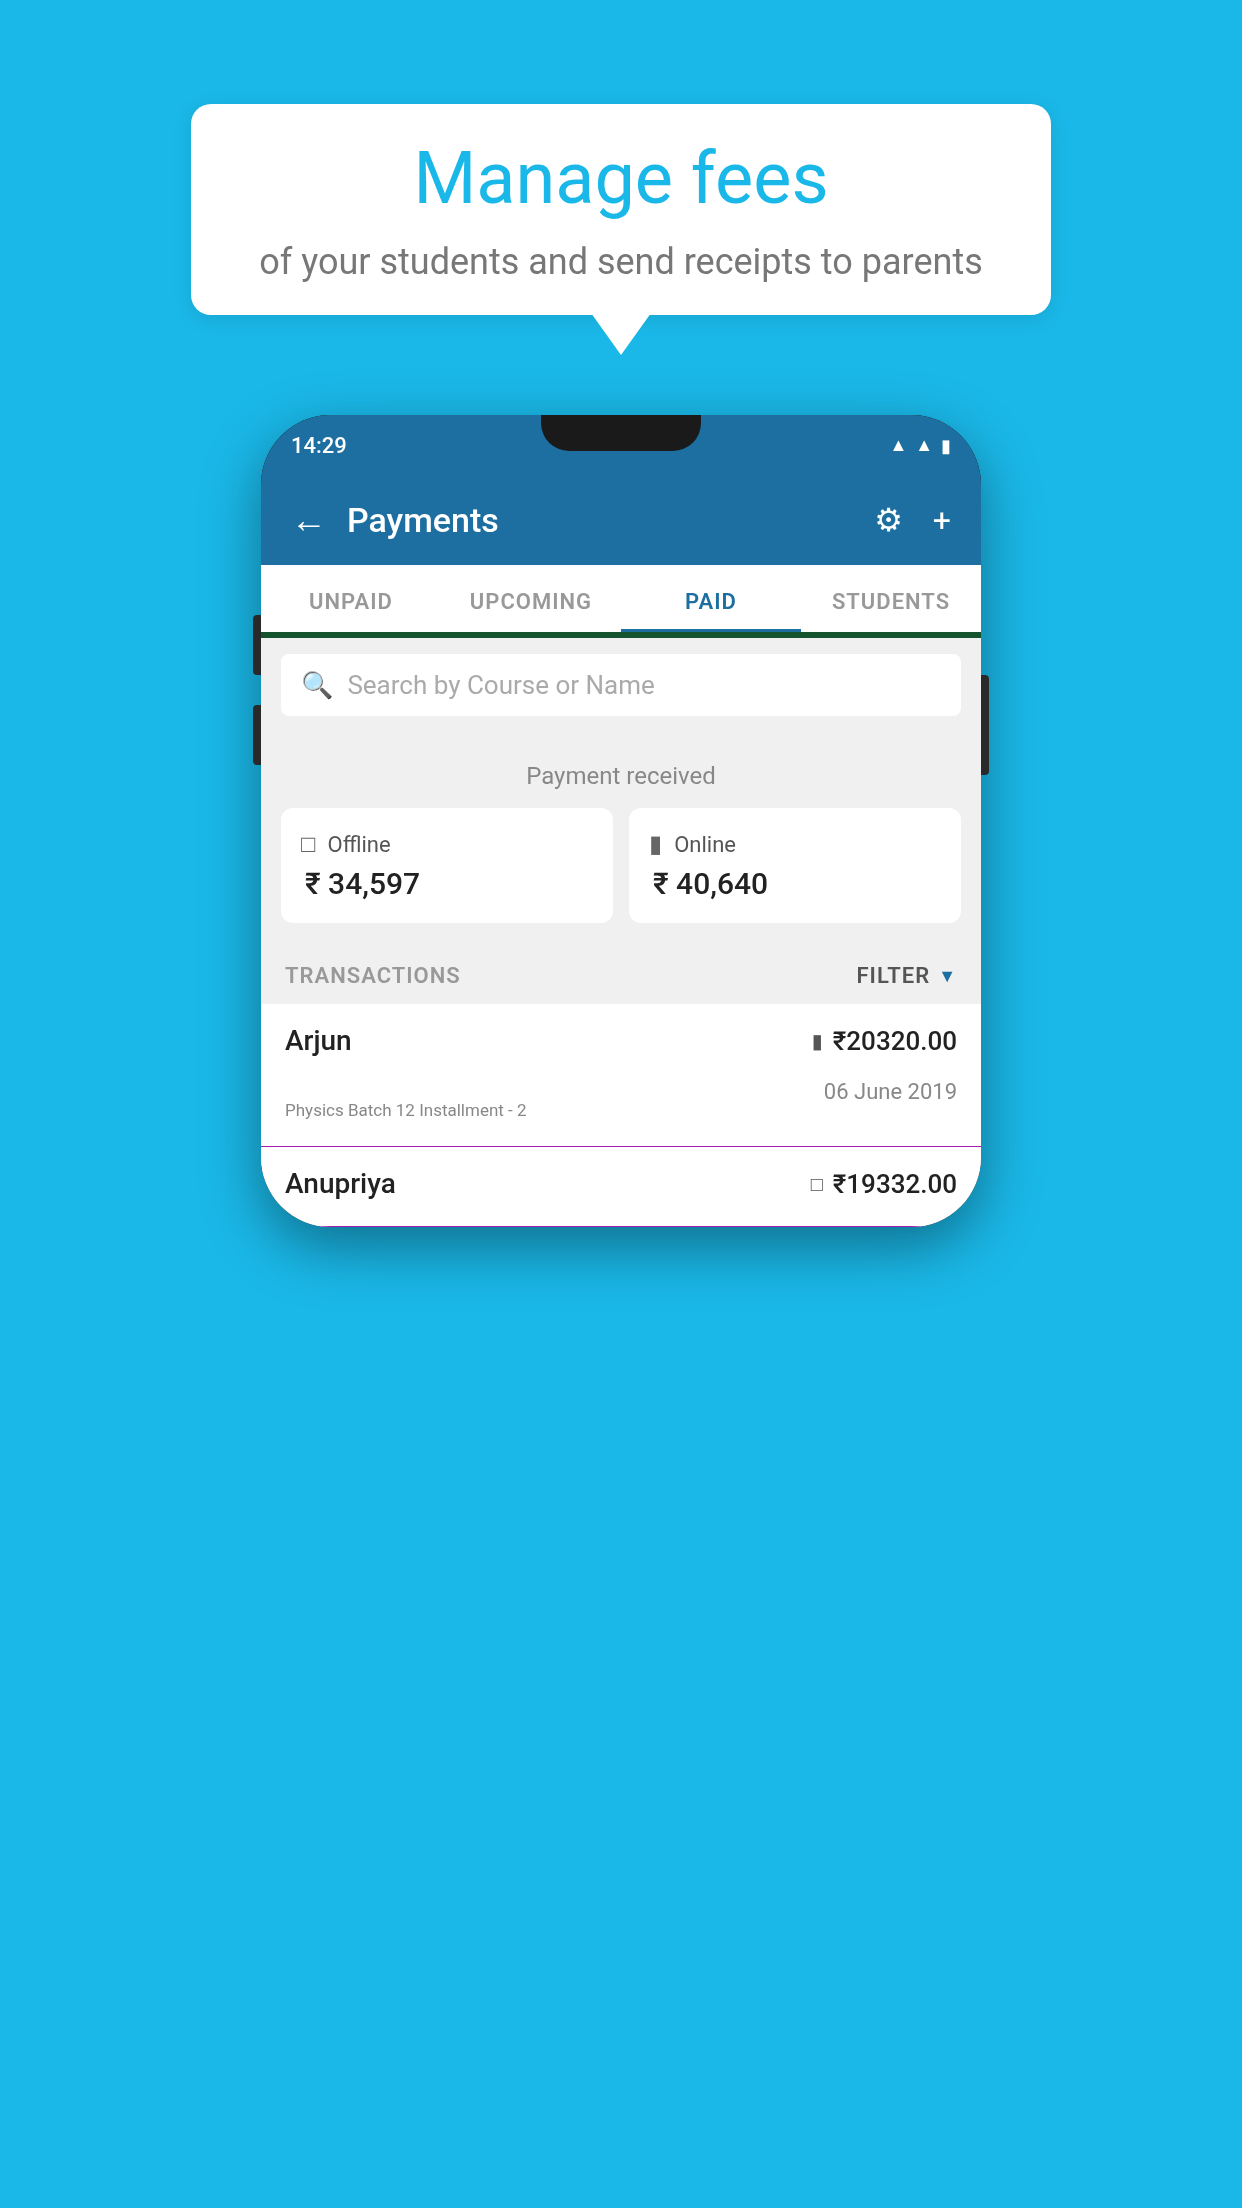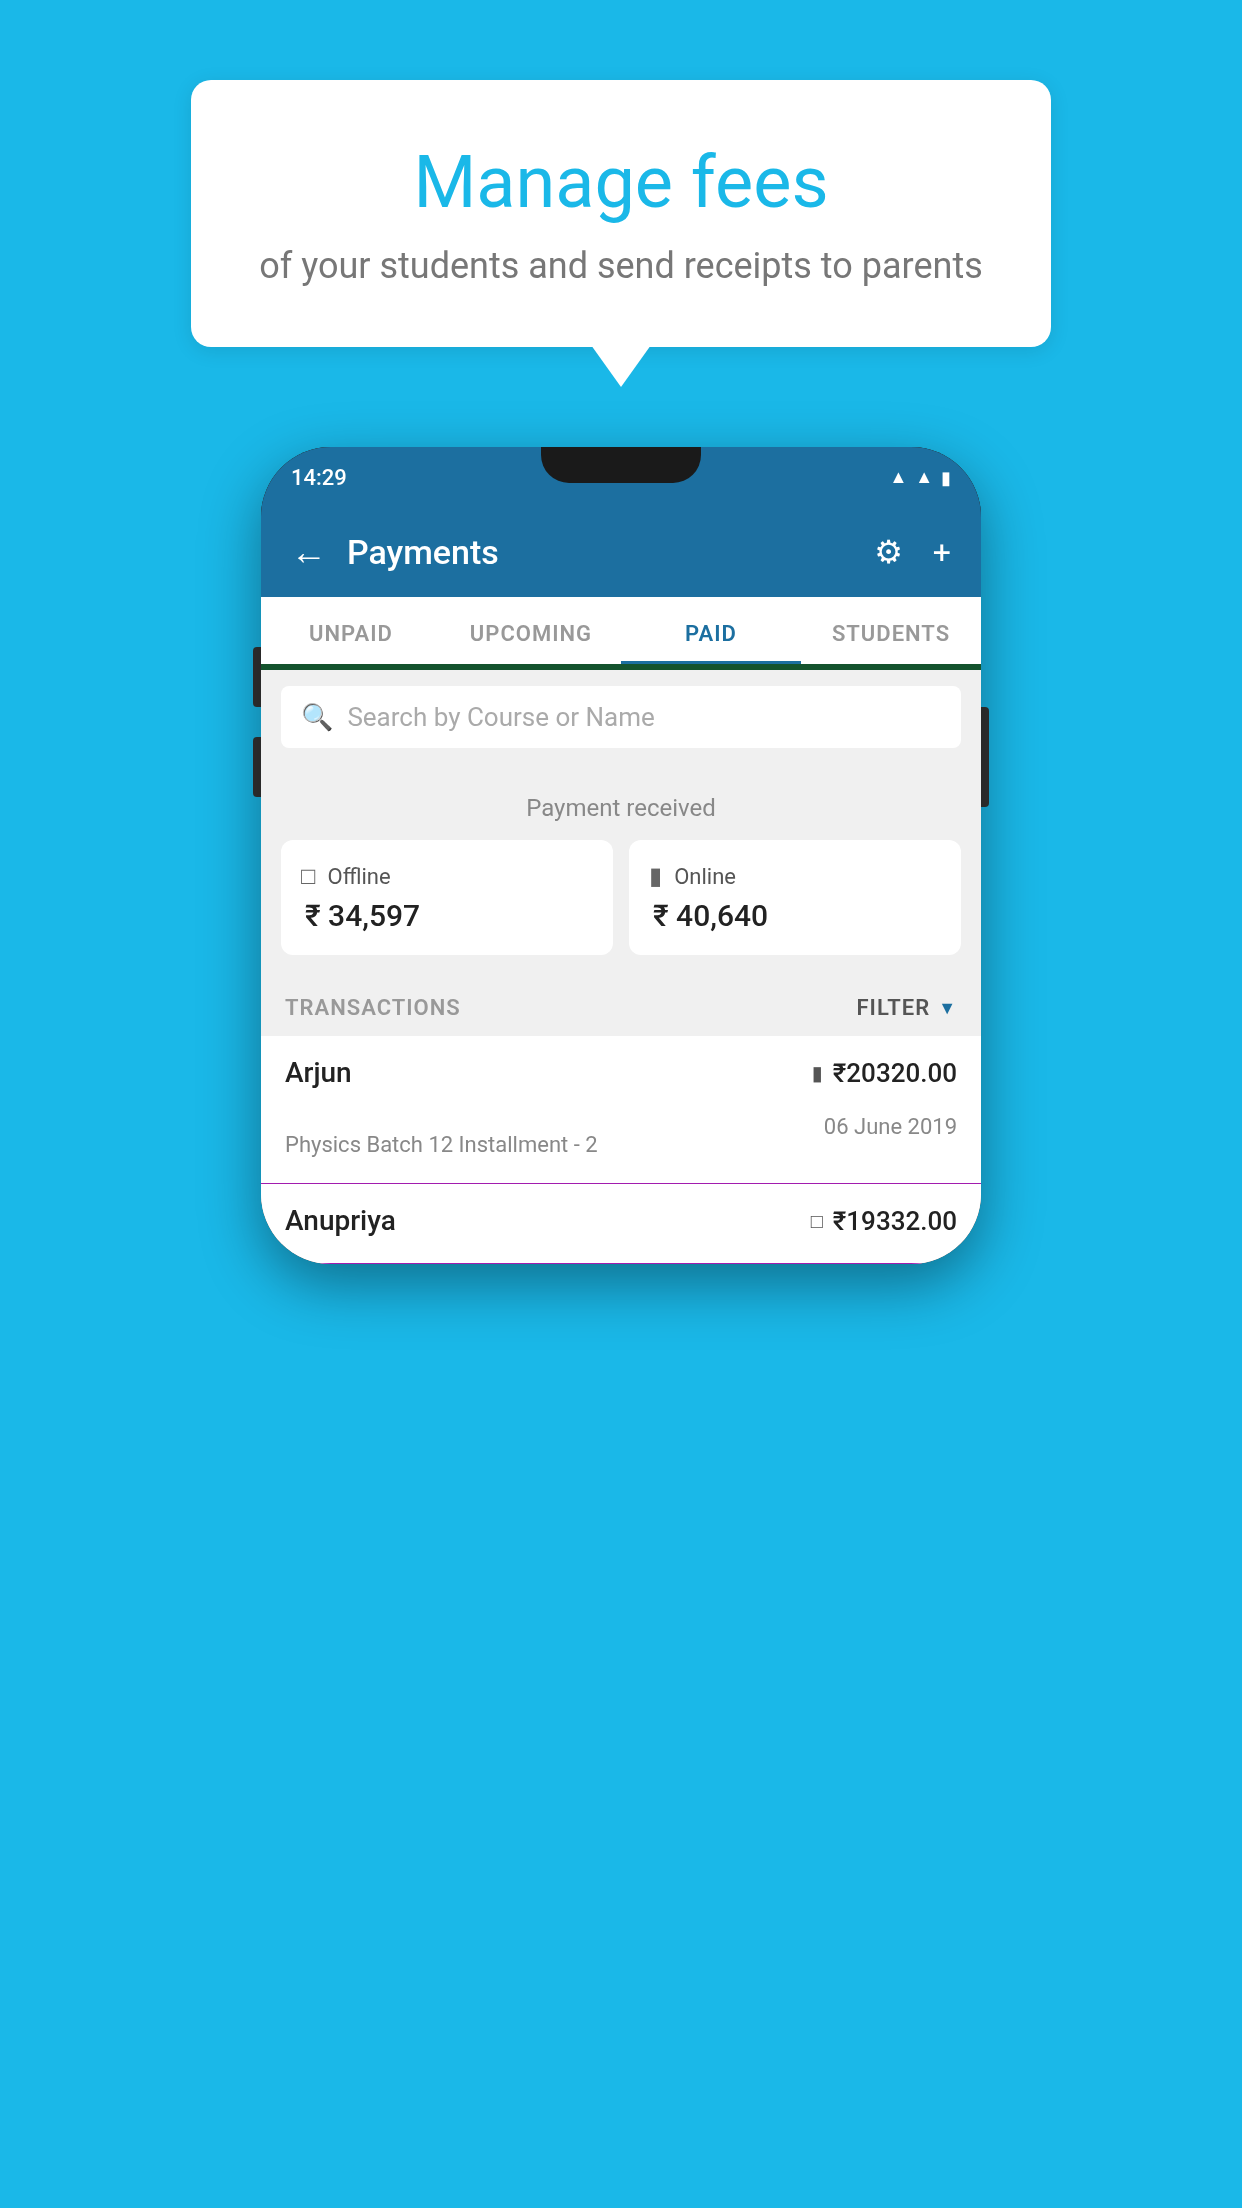--- a/index.html
+++ b/index.html
@@ -12,22 +12,22 @@
       flex-direction: column;
       align-items: center;
       overflow: hidden;
       position: relative;
     }
 
     
     .speech-bubble {
       background: white;
       border-radius: 20px;
-      padding: 60px 60px;
-      margin-top: 80px;
+      padding: 32px 60px;
+      margin-top: 104px;
       width: 860px;
       text-align: center;
       position: relative;
       box-shadow: 0 4px 20px rgba(0,0,0,0.1);
     }
     .speech-bubble::after {
       content: '';
       position: absolute;
       bottom: -40px;
       left: 50%;
@@ -296,21 +296,21 @@
       color: #555;
       font-size: 20px;
     }
     .transaction-amount {
       color: #222;
       font-size: 26px;
       font-weight: 500;
     }
     .transaction-course {
       color: #888;
-      font-size: 22px;
+      font-size: 17px;
       margin-top: 37px;
     }
     .transaction-date {
       color: #888;
       font-size: 22px;
     }
 
     
     .phone-side-btn-left {
       position: absolute;

